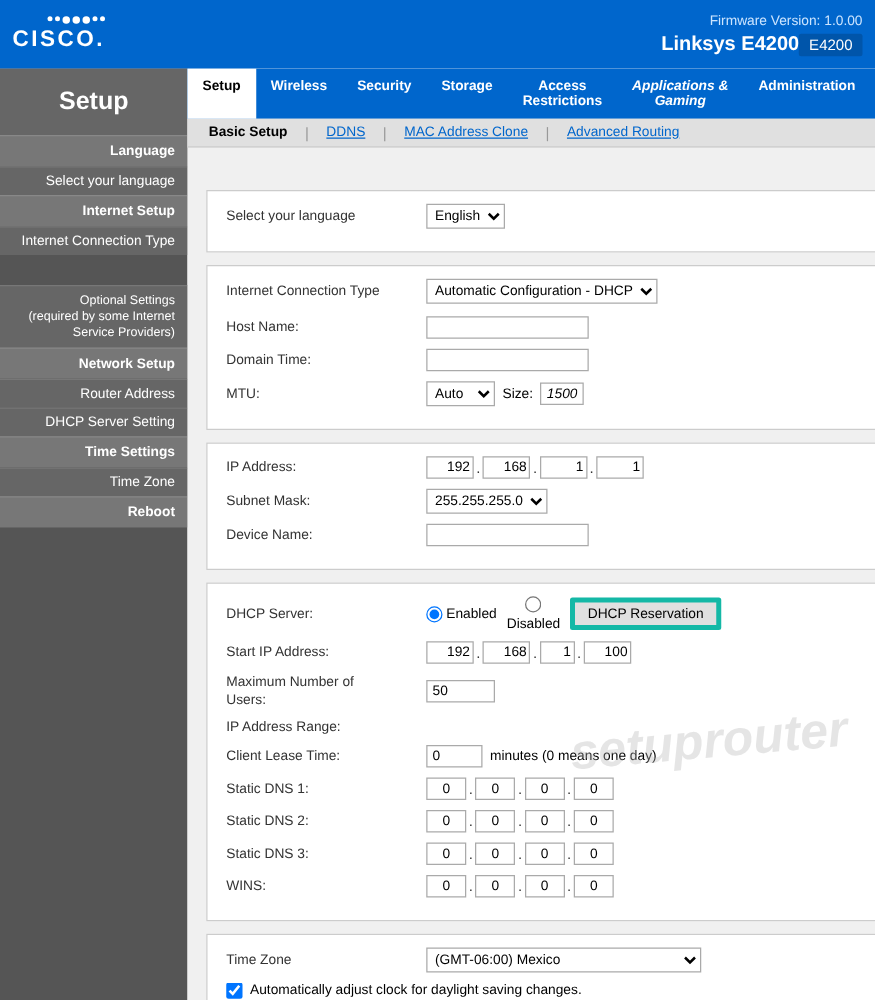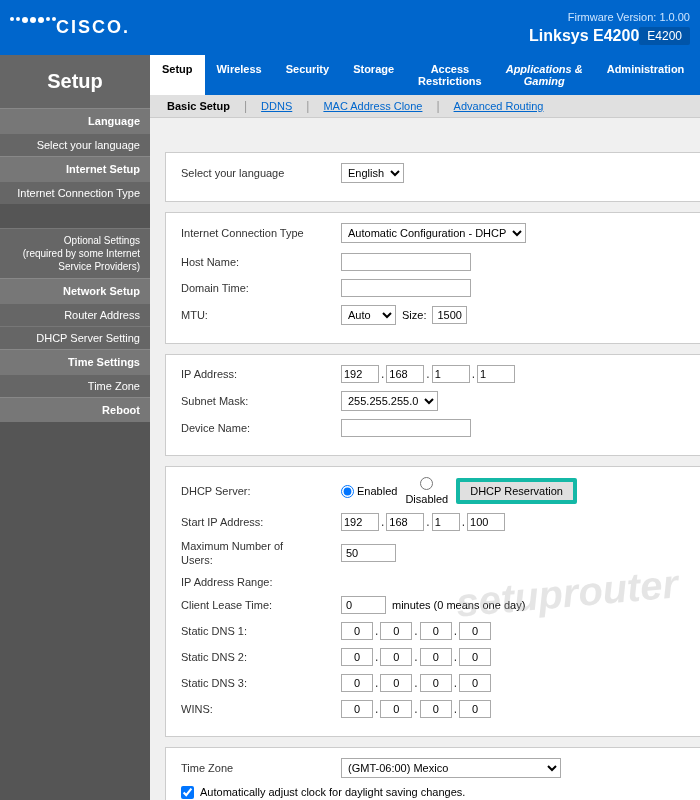--- a/index.html
+++ b/index.html
@@ -8,21 +8,21 @@
     
     .top-bar {
       background: #0066cc;
       padding: 6px 10px;
       display: flex;
       align-items: center;
       justify-content: space-between;
       height: 55px;
     }
     .cisco-logo {
-      display: flex; flex-direction: row; align-items: flex-start;
+      display: flex; flex-direction: column; align-items: flex-end;
     }
     .cisco-dots {
       display: flex; gap: 2px; margin-bottom: 2px;
     }
     .cisco-dot {
       width: 6px; height: 6px; background: #fff; border-radius: 50%;
     }
     .cisco-dot.small { width: 4px; height: 4px; }
     .cisco-text {
       color: #fff; font-size: 18px; font-weight: bold; letter-spacing: 2px;
@@ -166,21 +166,21 @@
     }
 
     
     .ip-group {
       display: flex;
       align-items: center;
       gap: 2px;
     }
     .ip-group input {
       width: 38px;
-      text-align: left;
+      text-align: right;
       font-size: 11px;
       padding: 2px 2px;
       border: 1px solid #aaa;
     }
     .ip-sep { font-size: 12px; color: #333; }
 
     
     .dns-group {
       display: flex;
       align-items: center;
@@ -330,21 +330,21 @@
           <div class="form-row">
             <div class="form-label">Domain Time:</div>
             <input type="text" value="" style="">
           </div>
           <div class="form-row">
             <div class="form-label">MTU:</div>
             <select style="width:55px;">
               <option>Auto</option>
             </select>
             <span style="margin: 0 6px; font-size:11px;">Size:</span>
-            <input type="text" value="1500" style="width: 35px;">
+            <input type="text" value="1500" style="width: 35px; font-style: italic;">
           </div>
         </div>
       </div>
 
       <div class="form-section">
         <div class="form-row">
           <div class="form-label">IP Address:</div>
           <div class="ip-group">
             <input type="text" value="192" style="">
             <span class="ip-sep">.</span>

